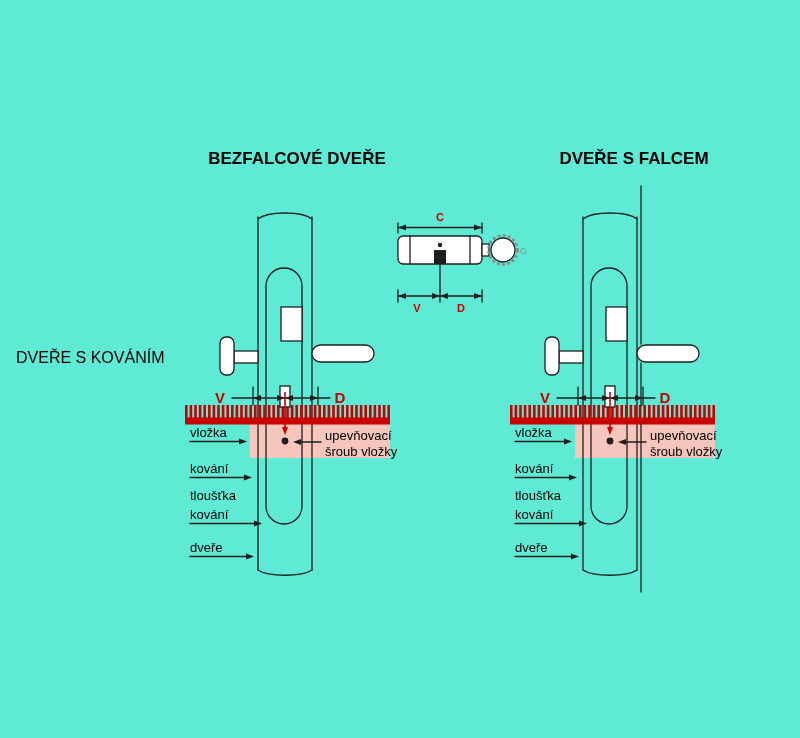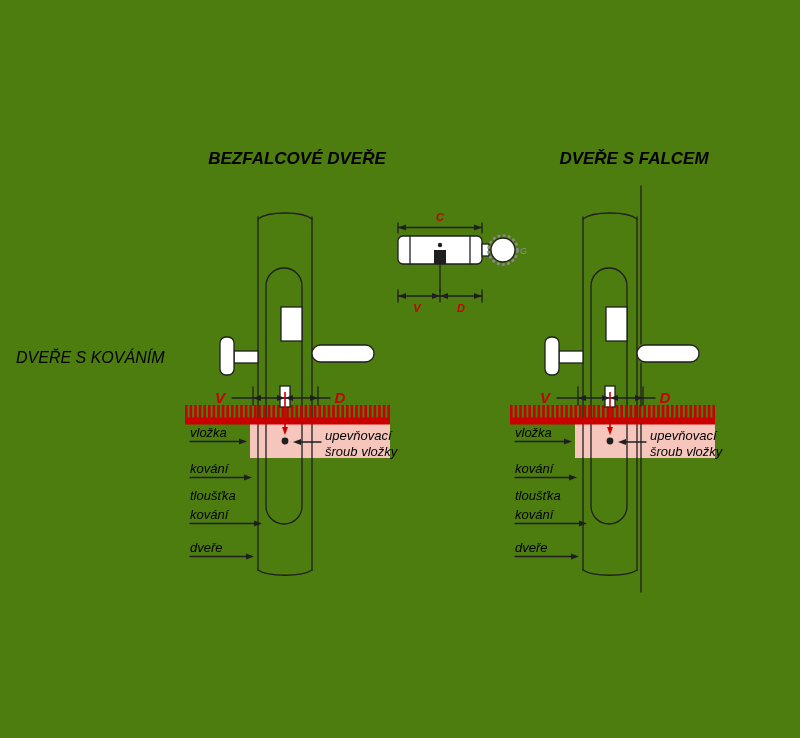--- a/index.html
+++ b/index.html
@@ -1,17 +1,17 @@
 <!DOCTYPE html>
 <html><head>
 <meta charset="utf-8">
 <style>
   html,body{margin:0;padding:0;background:#fff;}
-  .stage{position:relative;width:800px;height:738px;background:#4d7c0f;overflow:hidden;
-         font-family:"Liberation Sans",sans-serif;font-style:italic;}
+  .stage{position:relative;width:800px;height:738px;background:#5eead4;overflow:hidden;
+         font-family:"Liberation Sans",sans-serif;}
   svg text{font-family:"Liberation Sans",sans-serif;}
   .ln{stroke:#1f1f1f;stroke-width:1.3;fill:none;stroke-linecap:round;}
   .fw{stroke:#1f1f1f;stroke-width:1.3;fill:#ffffff;}
   .pink{fill:#f6c6bc;stroke:none;}
   .teeth{stroke:#c90000;}
   .solid{fill:#c90000;stroke:none;}
   .ah-b{fill:#1f1f1f;}
   .ah-r{fill:#c90000;}
   .redline{stroke:#c90000;stroke-width:1.6;fill:none;}
   .screw{fill:#1f1f1f;stroke:none;}

